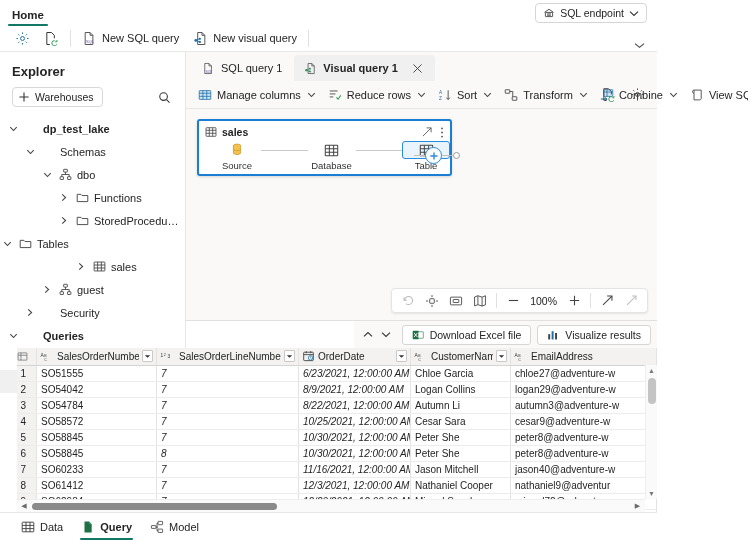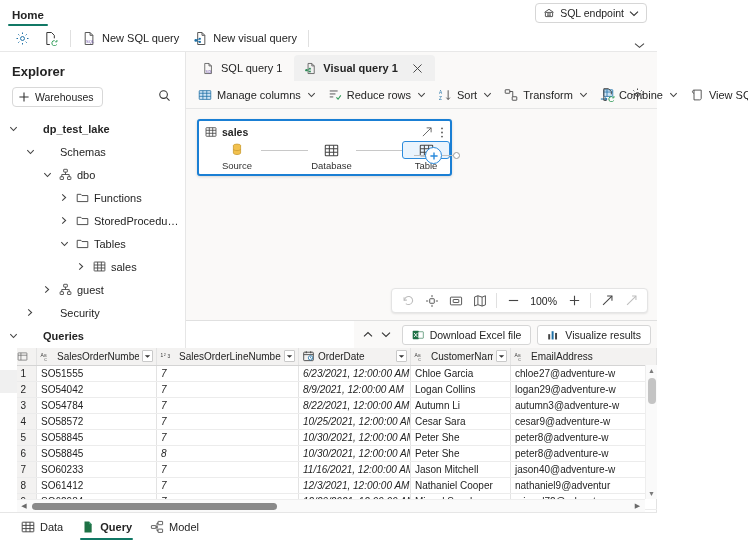--- a/index.html
+++ b/index.html
@@ -77,21 +77,21 @@
     background: #ffffff;
     border-right: 1px solid #e6e6e6;
     display: flex; flex-direction: column;
     overflow: hidden;
   }
   .explorer-title {
     font-size: 13px; font-weight: 700; color: #242424;
     padding: 12px 12px 8px 12px;
   }
   .explorer-actions {
-    display: flex; justify-content: space-between;
+    display: flex; align-items: center; justify-content: space-between;
     padding: 0 12px 8px 12px;
   }
   .wh-btn {
     display: flex; align-items: center; gap: 5px;
     border: 1px solid #d8d8d8; border-radius: 4px;
     background: #fff; padding: 3px 8px 3px 5px;
     font-size: 10.5px; cursor: default;
   }
   .srch { cursor: default; padding: 2px; }
   .tree { flex: 1 1 auto; overflow: hidden; padding-top: 2px; }
@@ -482,21 +482,21 @@
                 <path d="M2.2 1.4 5.6 4.5 2.2 7.6" stroke="#424242" stroke-width="1.05"></path>
               </svg>
             </span>
             <span class="ticon">
               <svg width="13" height="13" viewBox="0 0 14 14" fill="none" stroke="#444" stroke-width="1">
                 <path d="M1.3 3.6h4l1.2 1.3h6.2v6.5H1.3z"></path>
               </svg>
             </span>
             <span class="tlabel">StoredProcedures</span>
           </div>
-          <div class="tnode" style="padding-left: 57px;">
+          <div class="tnode" style="">
             <span class="chev">
               <svg width="9" height="8" viewBox="0 0 9 8" fill="none">
                 <path d="M1.3 2.2 4.5 5.6 7.7 2.2" stroke="#424242" stroke-width="1.05"></path>
               </svg>
             </span>
             <span class="ticon">
               <svg width="13" height="13" viewBox="0 0 14 14" fill="none" stroke="#444" stroke-width="1">
                 <path d="M1.3 3.6h4l1.2 1.3h6.2v6.5H1.3z"></path>
               </svg>
             </span>

